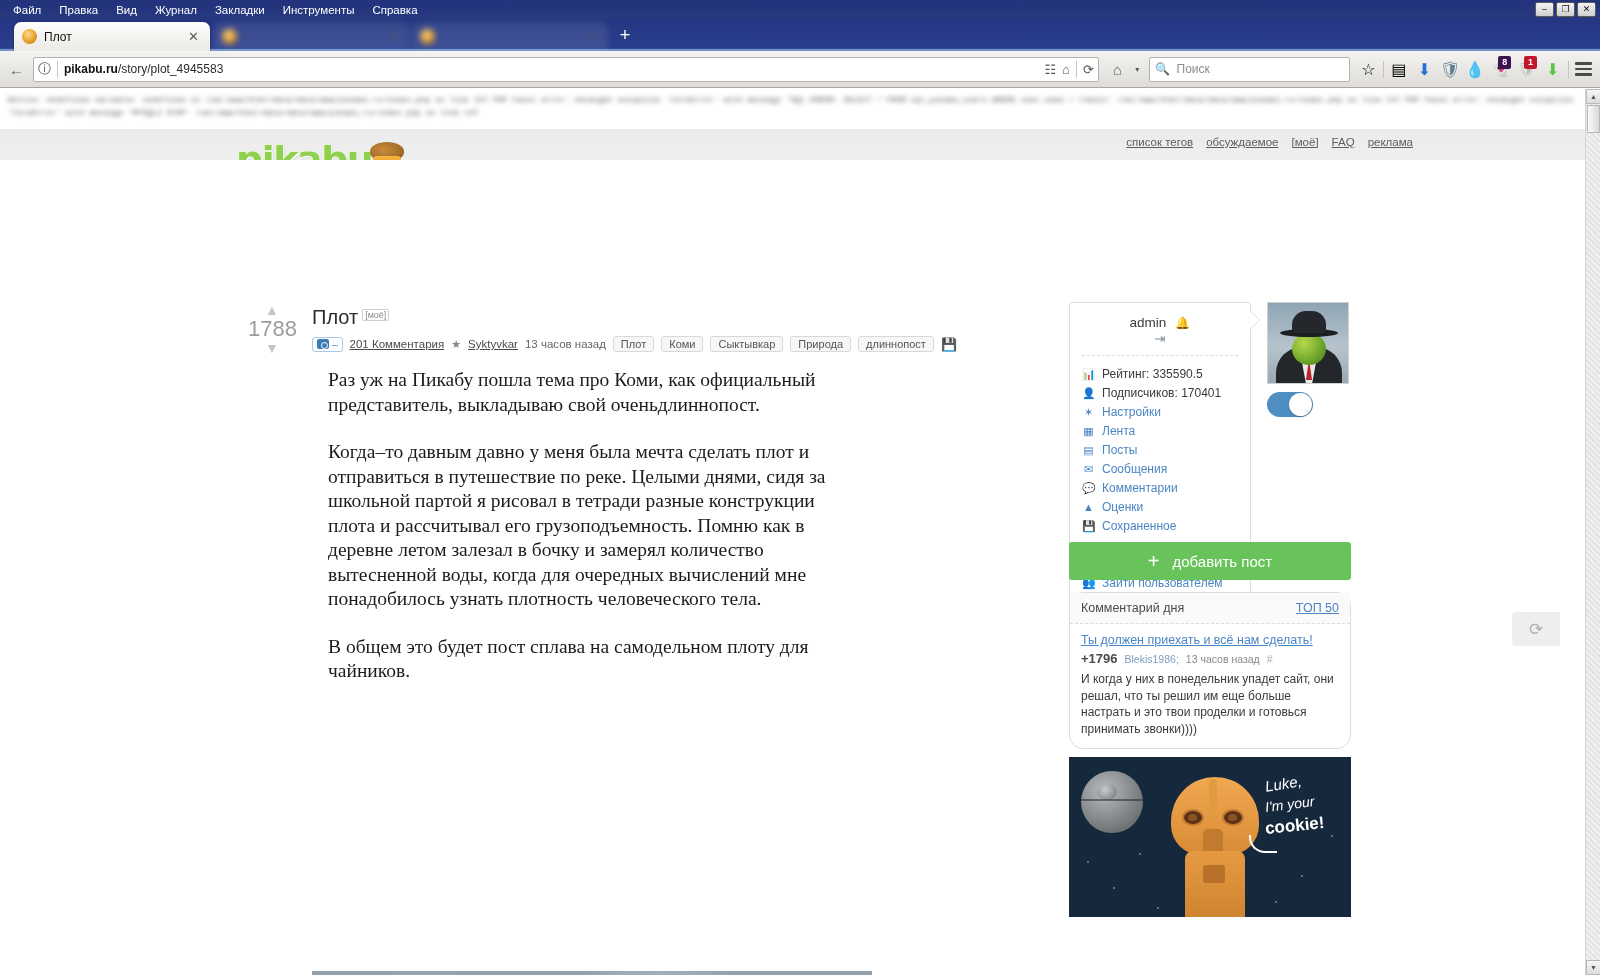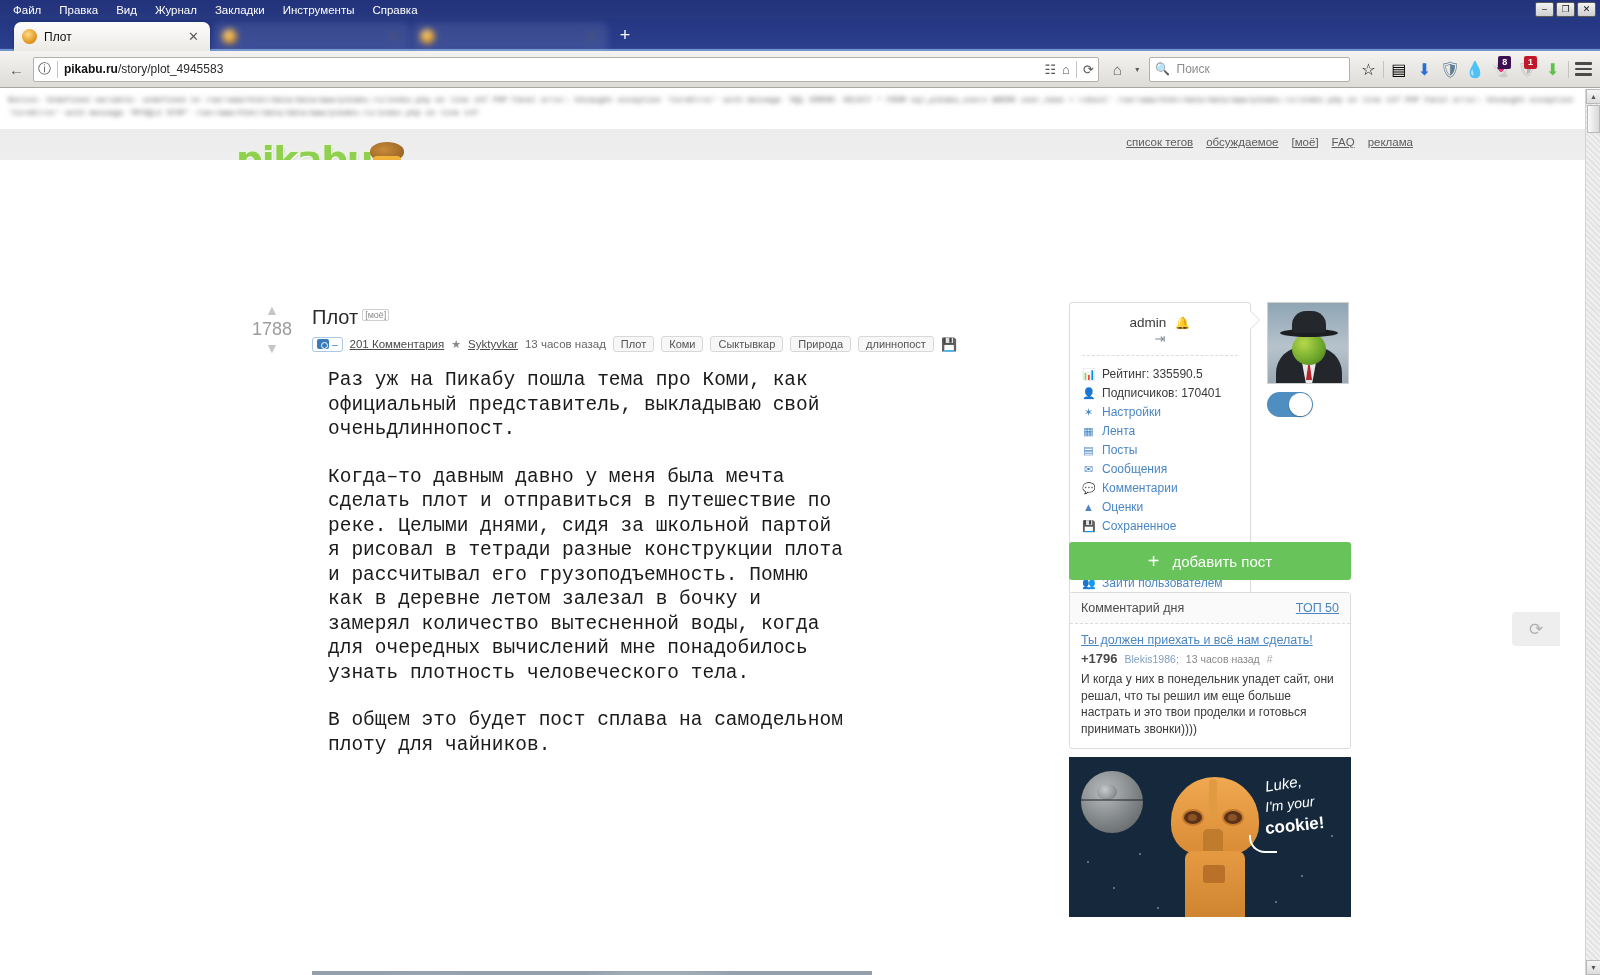--- a/index.html
+++ b/index.html
@@ -187,21 +187,21 @@
   }
 
   
   #content { position: absolute; left: 0; top: 71px; width: 1585px; height: 775px; background: #fff; }
 
   #votebox {
     position: absolute; left: 248px; top: 144px;
     width: 48px; text-align: center; color: #b3b3b3;
   }
   .arrow-up, .arrow-down { font-size: 14px; color: #c6c6c6; line-height: 12px; }
-  #votecount { font-size: 18px; color: #9c9c9c; line-height: 26px; font-weight: 300; }
+  #votecount { font-size: 22px; color: #9c9c9c; line-height: 26px; font-weight: 300; }
 
   #post-head { position: absolute; left: 312px; top: 146px; }
   #post-title { font-size: 20px; color: #2b2b2b; font-weight: normal; display: inline-block; }
   #post-mine {
     font-size: 9px; color: #8a8a8a; vertical-align: super; margin-left: 4px;
     border: 1px solid #cfcfcf; padding: 0 2px; border-radius: 2px;
   }
   #post-meta { margin-top: 7px; display: flex; align-items: center; gap: 7px; font-size: 11.5px; color: #666; }
   .cam-badge {
     display: inline-flex; align-items: center; gap: 3px;
@@ -216,21 +216,21 @@
   #author-link { color: #4a4a4a; text-decoration: underline; }
   .usr-icon { color: #8a8a8a; font-size: 11px; }
   .tag {
     border: 1px solid #d8d8d8; background: #f7f7f7; border-radius: 3px;
     padding: 1px 7px; font-size: 11px; color: #555;
   }
   .save-icon { color: #9a9a9a; font-size: 13px; }
 
   #post-body {
     position: absolute; left: 328px; top: 208px; width: 520px;
-    font-family: Liberation Mono, monospace;
+    font-family: Liberation Serif, serif;
     font-size: 19.5px; line-height: 24.5px; color: #1b1b1b;
   }
   #post-body p { margin-bottom: 23px; }
 
   #post-image {
     position: absolute; left: 312px; top: 811px; width: 560px; height: 150px;
     overflow: hidden;
   }
   .sky {
     position: absolute; inset: 0;
@@ -325,21 +325,21 @@
   #addpost {
     position: absolute; left: 0; top: 240px; width: 282px; height: 38px;
     background: #68c45a; border-radius: 3px; color: #fff;
     display: flex; align-items: center; justify-content: center; gap: 13px;
     font-size: 15px;
   }
   #addpost .plus { font-size: 20px; line-height: 1; }
 
   #comment-day {
     position: absolute; left: 0; top: 290px; width: 282px;
-    border: 1px solid #dcdcdc; background: #fff; border-radius: 3px;
+    border: 1px solid #dcdcdc; background: #fff; border-radius: 14px;
   }
   #cd-head {
     display: flex; align-items: center; justify-content: space-between;
     padding: 8px 11px; border-bottom: 1px dashed #dcdcdc;
     font-size: 12.5px; color: #4a4a4a; background: #fafafa;
   }
   #cd-top50 { color: #4a86c4; text-decoration: underline; }
   #cd-body { padding: 9px 11px 11px 11px; }
   #cd-title { font-size: 12.5px; color: #4a86c4; text-decoration: underline; display: block; }
   #cd-meta { margin-top: 4px; display: flex; align-items: baseline; gap: 7px; }

